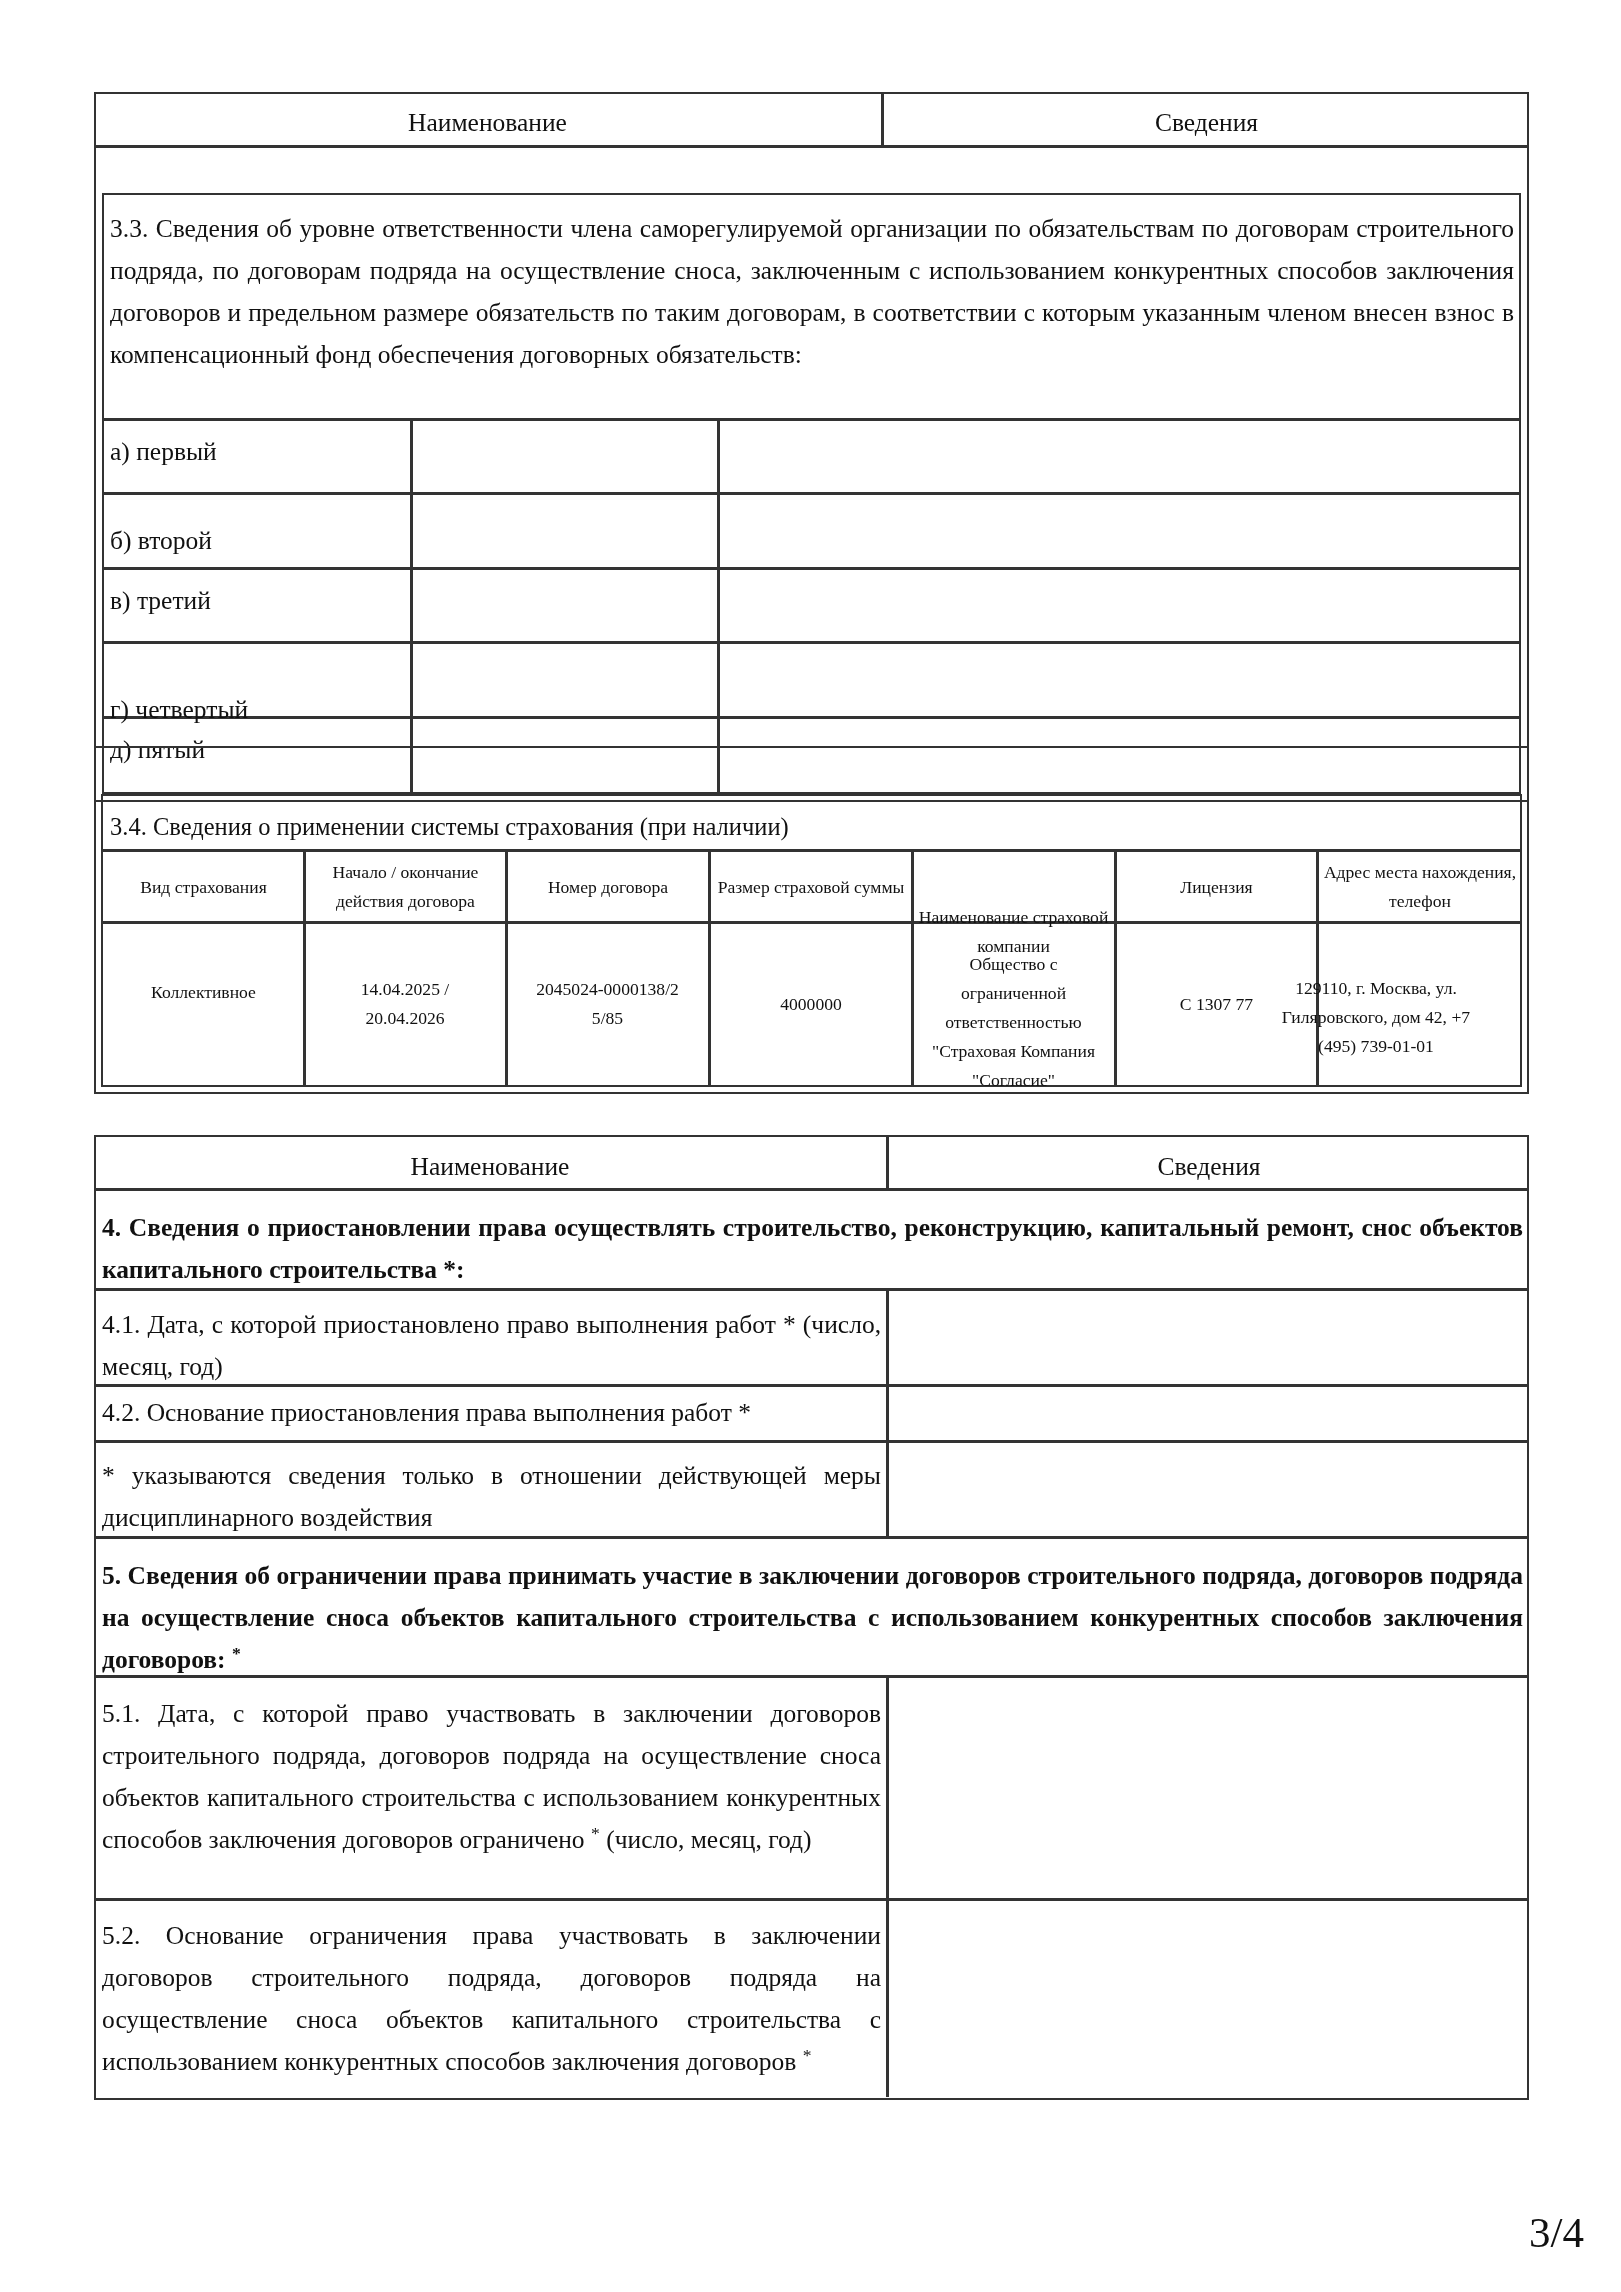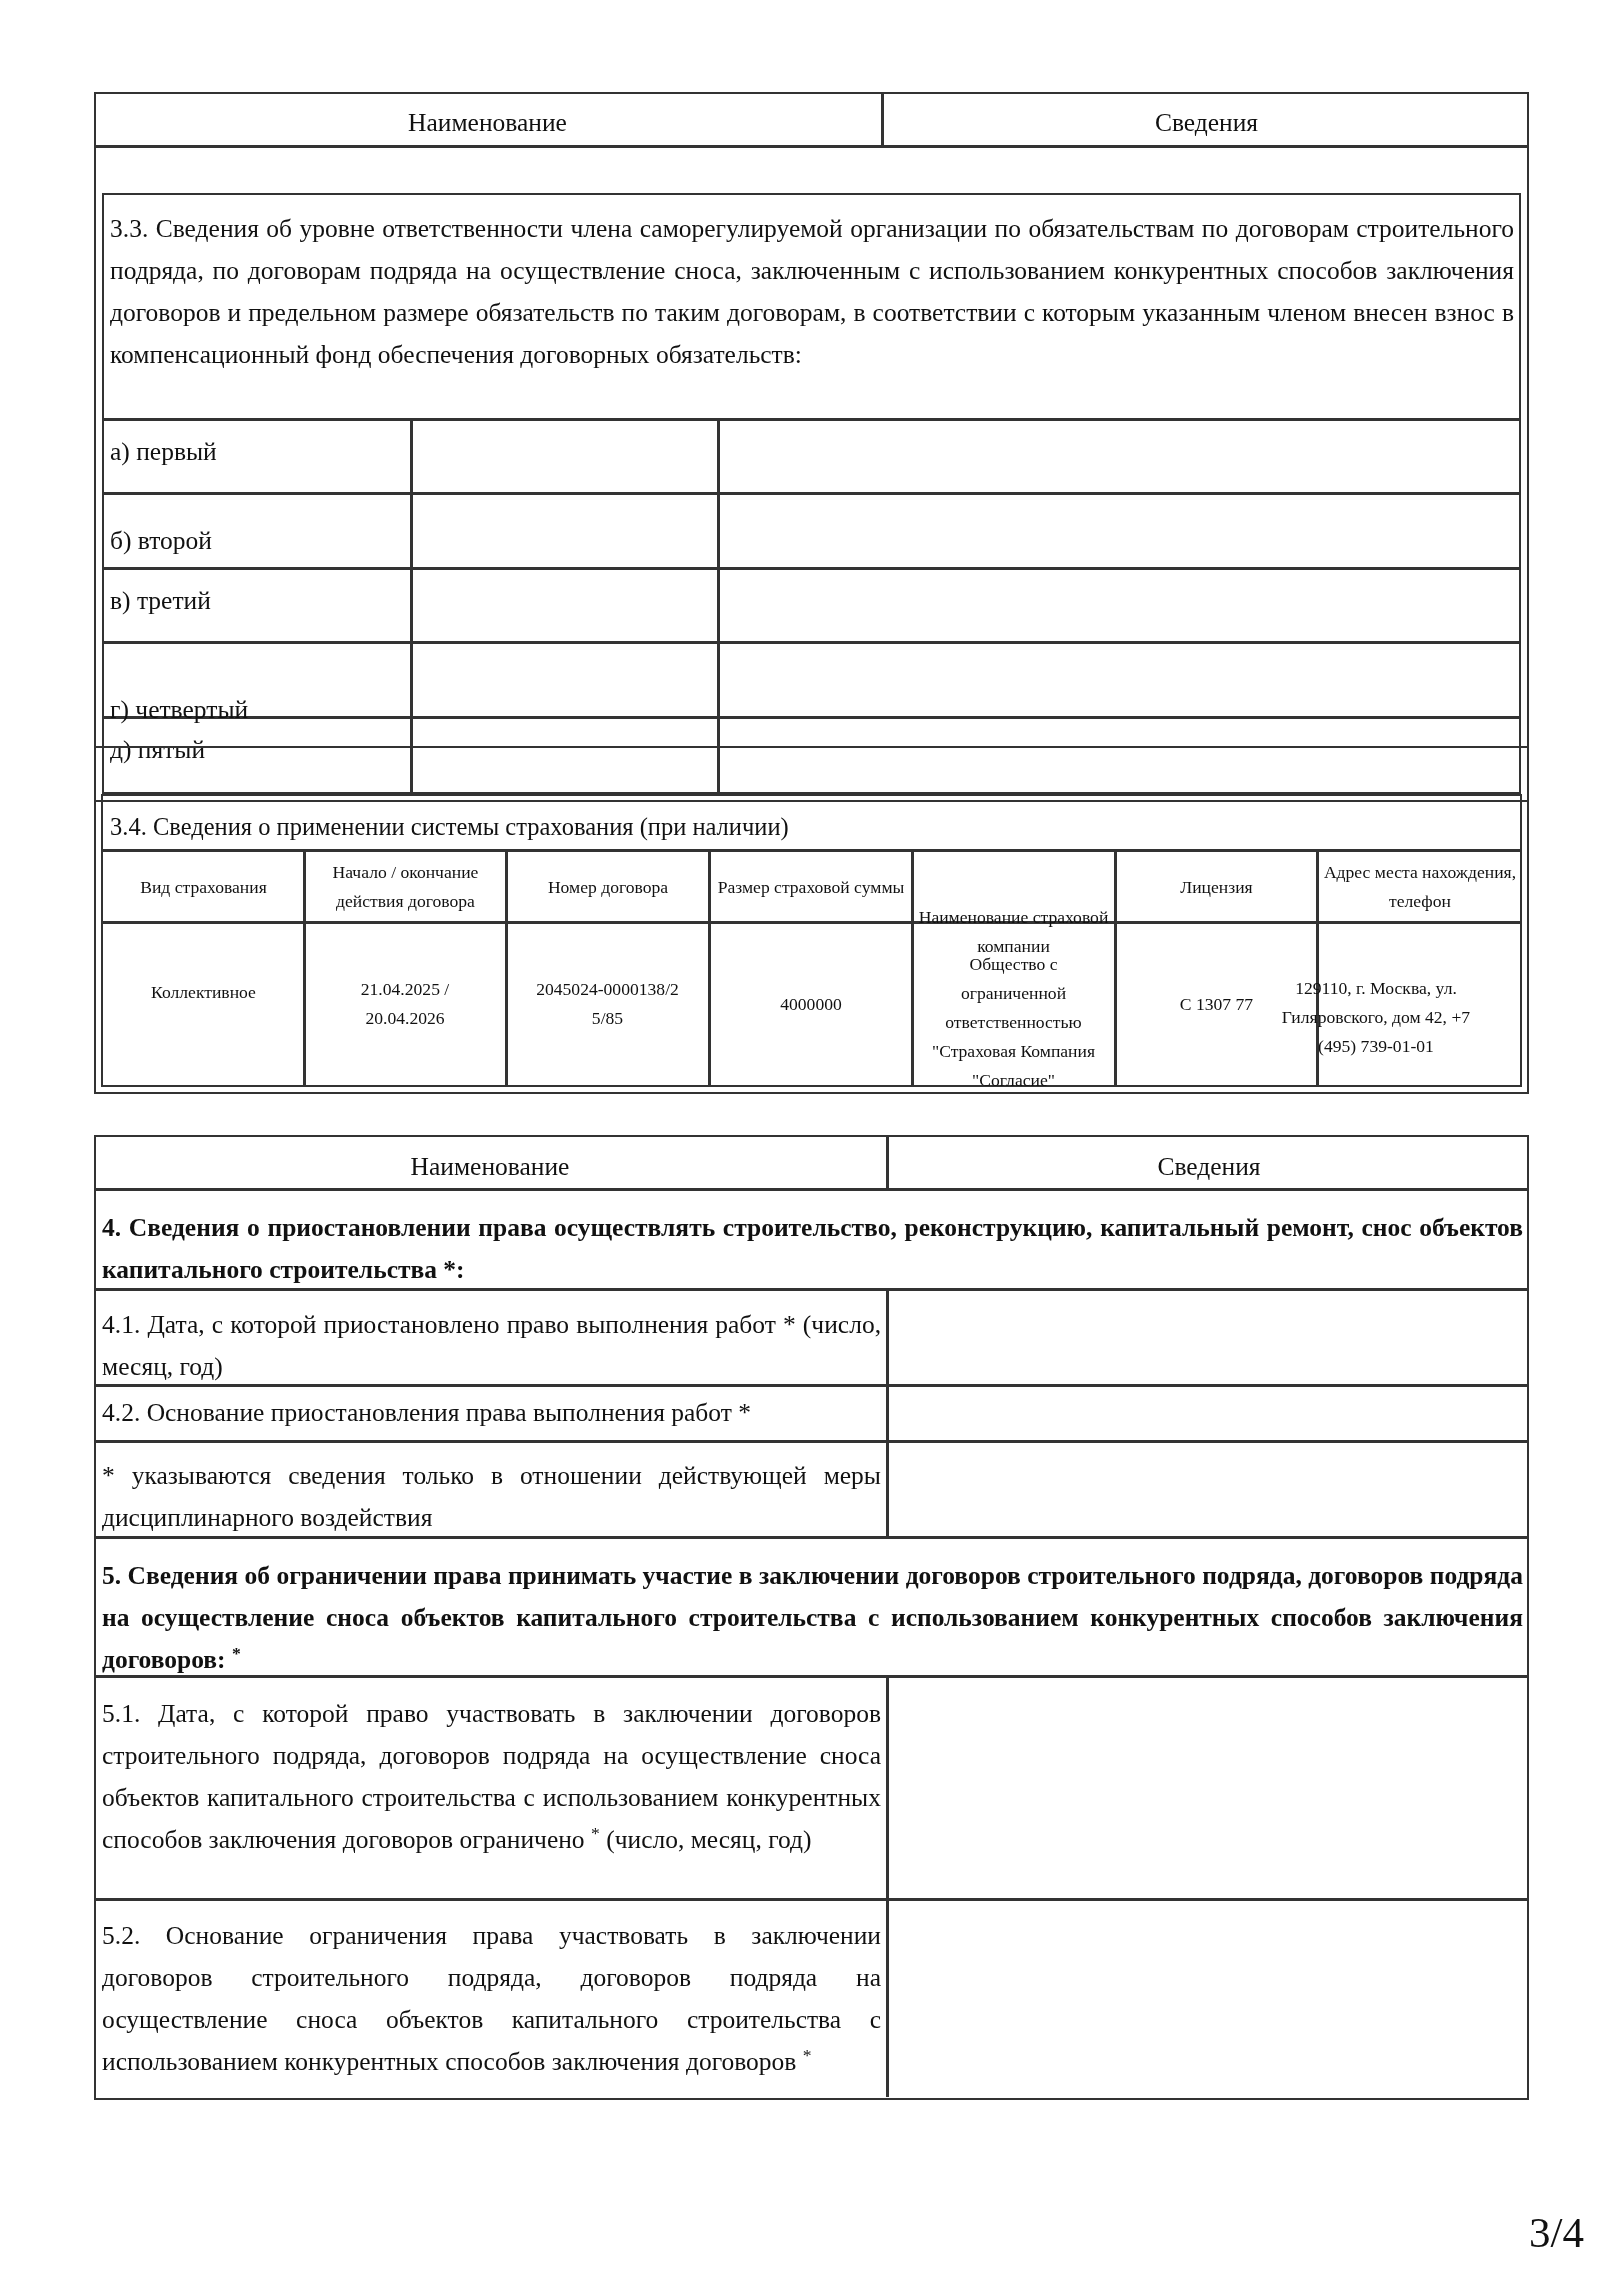--- a/index.html
+++ b/index.html
@@ -58,21 +58,21 @@
 
 <div class="txt sm" style="left:104px; top:852px; width:199px; height:70px;">Вид страхования</div>
 <div class="txt sm" style="left:308px; top:852px; width:195px; height:70px;">Начало / окончание действия договора</div>
 <div class="txt sm" style="left:510px; top:852px; width:196px; height:70px;">Номер договора</div>
 <div class="txt sm" style="left:713px; top:852px; width:196px; height:70px;">Размер страховой суммы</div>
 <div class="txt sm" style="left:915px; top:852px; width:197px; height:70px;margin-top:45px;">Наименование страховой компании</div>
 <div class="txt sm" style="left:1119px; top:852px; width:195px; height:70px;">Лицензия</div>
 <div class="txt sm" style="left:1321px; top:852px; width:198px; height:70px;">Адрес места нахождения, телефон</div>
 
 <div class="txt sm" style="left:104px; top:924px; width:199px; height:136px;">Коллективное</div>
-<div class="txt sm" style="left:323px; top:924px; width:164px; height:160px;">21.04.2025 / 20.04.2026</div>
+<div class="txt sm" style="left:323px; top:924px; width:164px; height:160px;">14.04.2025 / 20.04.2026</div>
 <div class="txt sm" style="left:534px; top:924px; width:147px; height:160px; word-break:break-all;">2045024-0000138/25/85</div>
 <div class="txt sm" style="left:713px; top:924px; width:196px; height:160px;">4000000</div>
 <div class="txt sm" style="left:915px; top:924px; width:197px; height:196px;">Общество с ограниченной ответственностью "Страховая Компания "Согласие"</div>
 <div class="txt sm" style="left:1119px; top:924px; width:195px; height:160px;">С 1307 77</div>
 <div class="txt sm" style="left:1281px; top:924px; width:190px; height:187px;">129110, г. Москва, ул. Гиляровского, дом 42, +7 (495) 739-01-01</div>
 
 <div class="box" style="left:94px; top:1135px; width:1435px; height:965px;"></div>
 <div class="vl" style="left:886px; top:1135px; height:56px;"></div>
 <div class="hl" style="left:94px; top:1188px; width:1435px;"></div>
 <div class="txt center" style="left:94px; top:1146px; width:792px;">Наименование</div>

